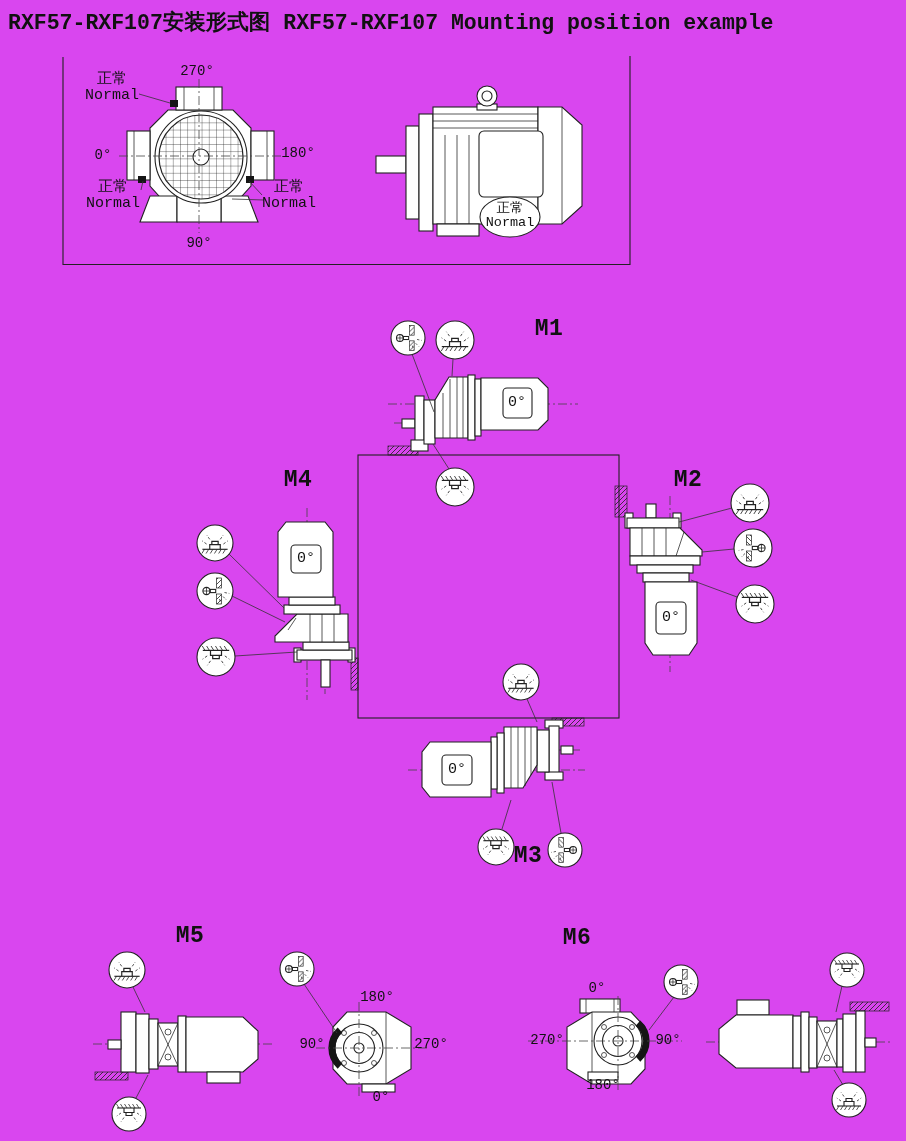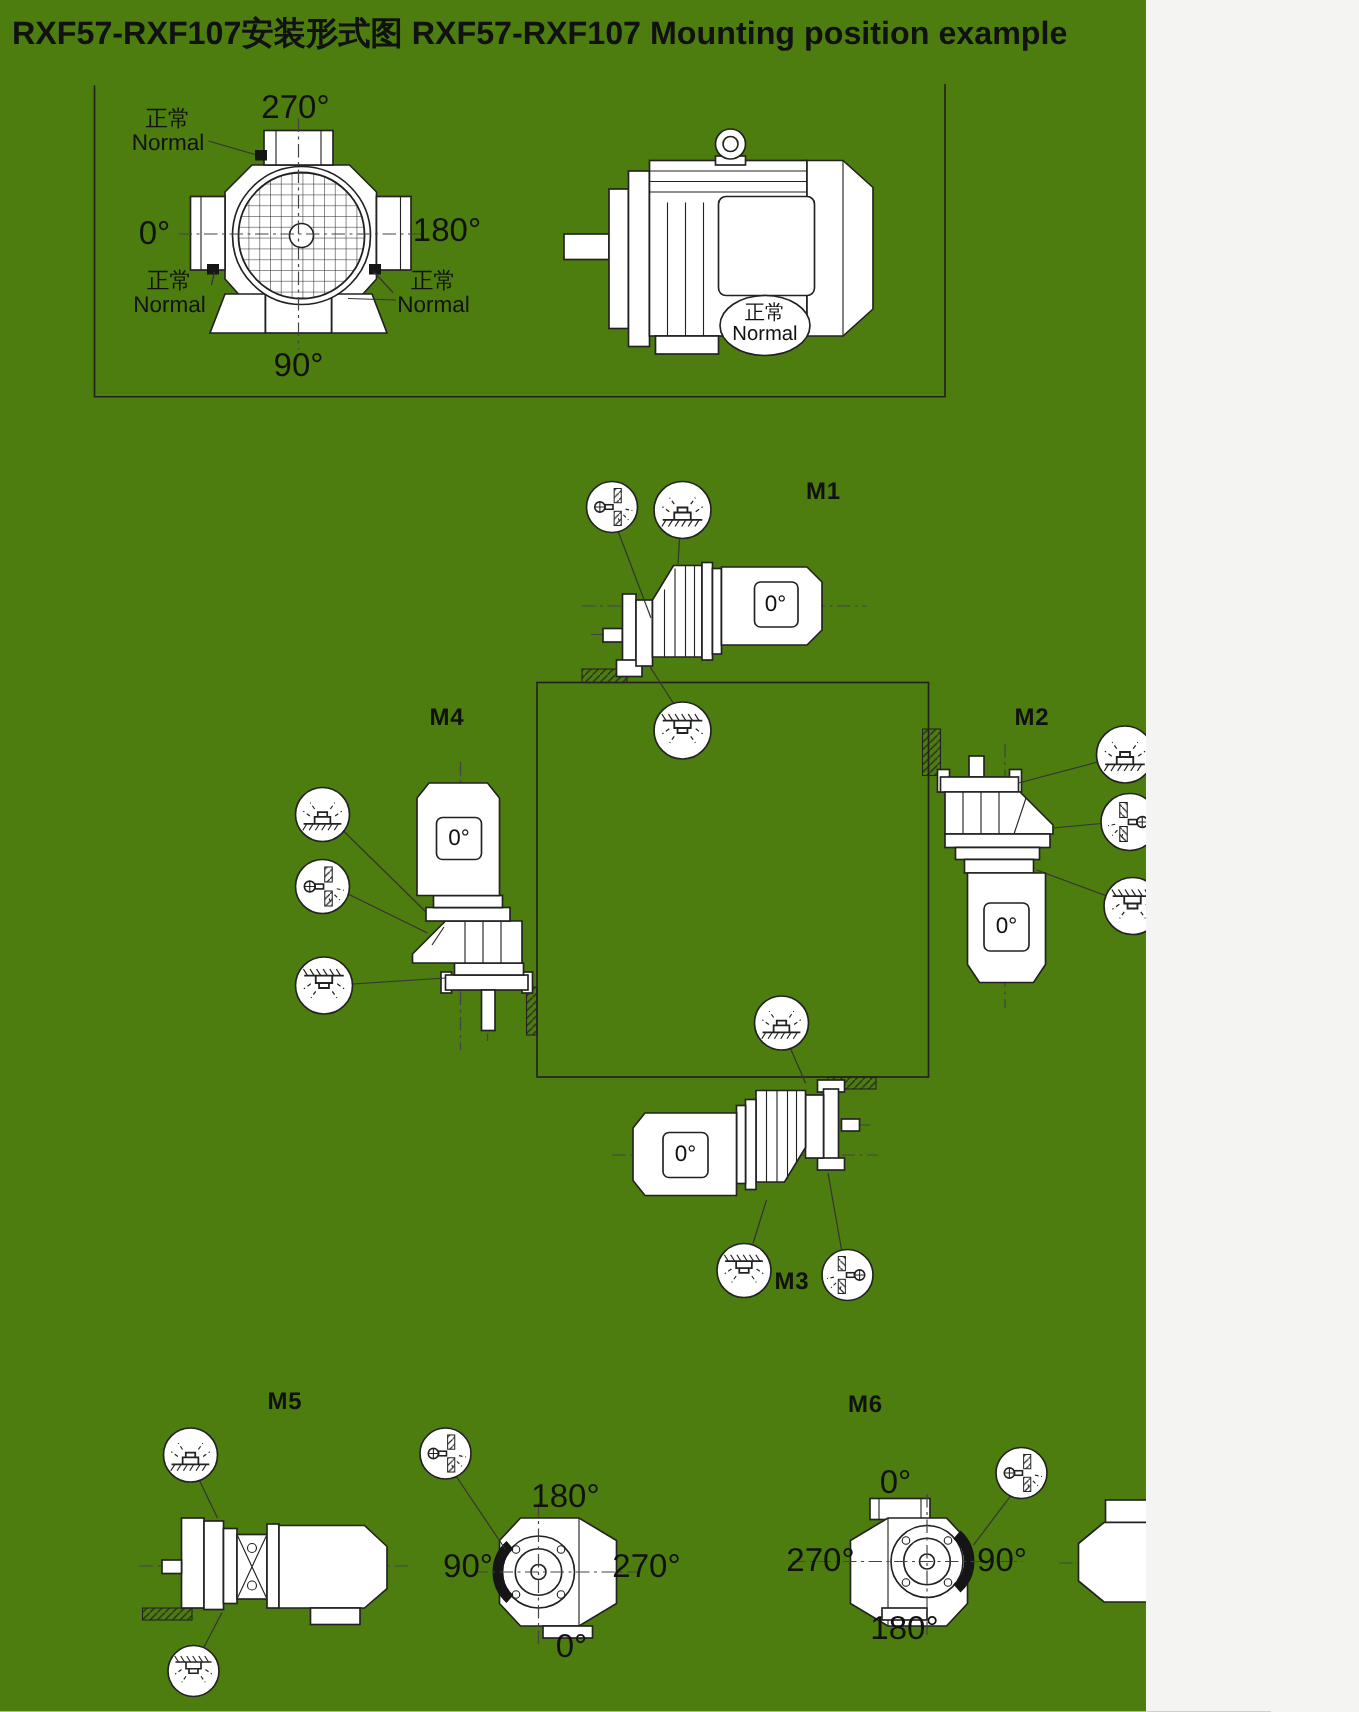--- a/index.html
+++ b/index.html
@@ -1,30 +1,30 @@
 <!DOCTYPE html>
 <html><head>
 <meta charset="utf-8">
 <style>
   html,body{margin:0;padding:0;background:#f4f4f2}
-  #page{position:relative;width:764px;height:1141px;background:#4d7c0f;overflow:hidden;
-        font-family:Liberation Sans, sans-serif;color:#111}
+  #page{position:relative;width:906px;height:1141px;background:#d946ef;overflow:hidden;
+        font-family:Liberation Mono, monospace;color:#111}
   svg{position:absolute;left:0;top:0}
   .ln{fill:none;stroke:#222;stroke-width:1.1}
   .lw{fill:#fff;stroke:#222;stroke-width:1.1}
   .thin{fill:none;stroke:#222;stroke-width:0.75}
   .cl{fill:none;stroke:#444;stroke-width:0.8;stroke-dasharray:9,3,2,3}
   .hz{fill:url(#ph);stroke:#222;stroke-width:0.7}
   .blk{fill:#151515;stroke:none}
   .icoc{fill:#fff;stroke:#222;stroke-width:1.1}
   .ldr{fill:none;stroke:#333;stroke-width:0.8}
   .lbl{position:absolute;transform:translate(-50%,-50%);font-size:16px;line-height:1.06;
        white-space:nowrap;text-align:center}
-  .ang{font-size:22px}
-  .big{font-size:16px;font-weight:bold;letter-spacing:.5px}
+  .ang{font-size:14px}
+  .big{font-size:23px;font-weight:bold;letter-spacing:.5px}
   .badge{font-size:15px}
   .nrm{font-size:15px}
   .nrm span{display:block}
   .ttl{position:absolute;left:8px;top:7px;font-size:21.5px;font-weight:bold;white-space:nowrap}
 </style>
 </head>
 <body>
 
 <div id="page">
 

